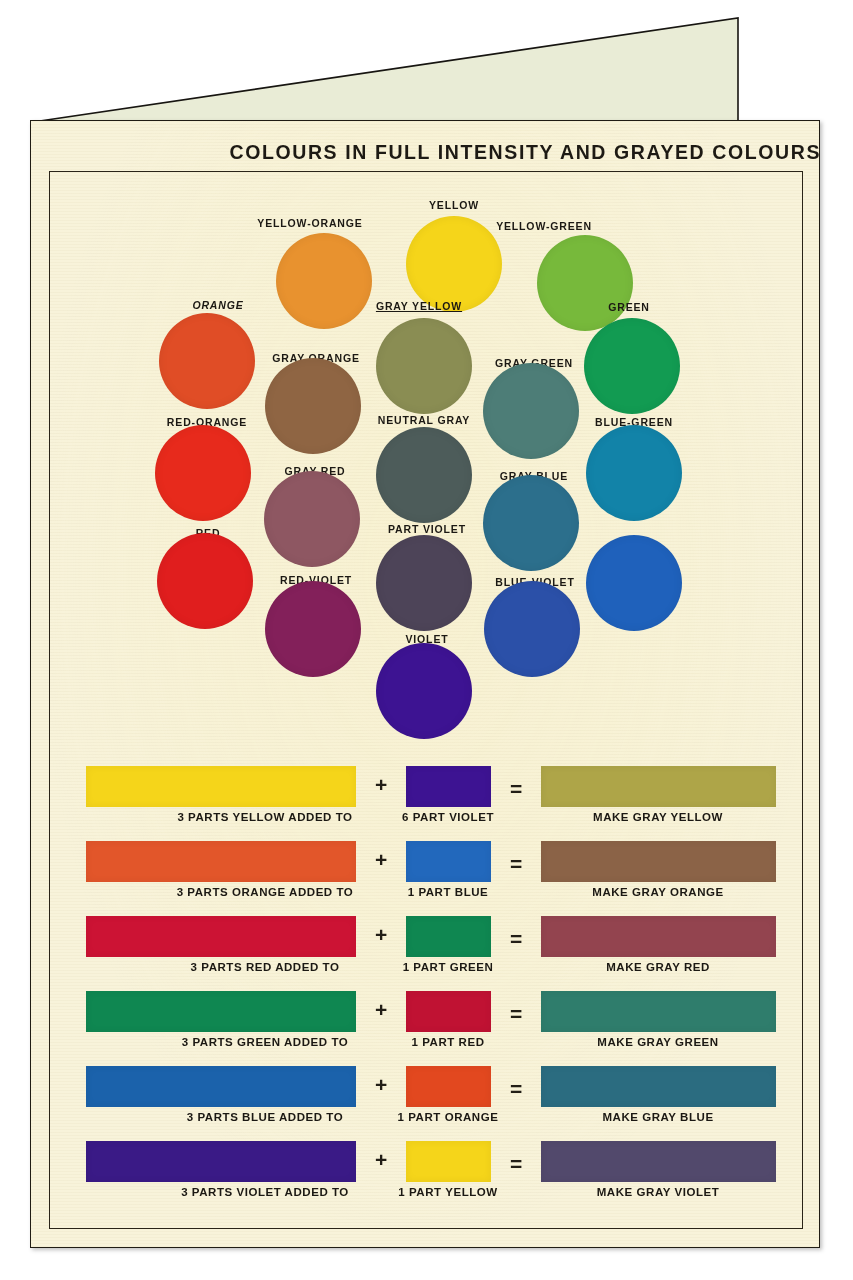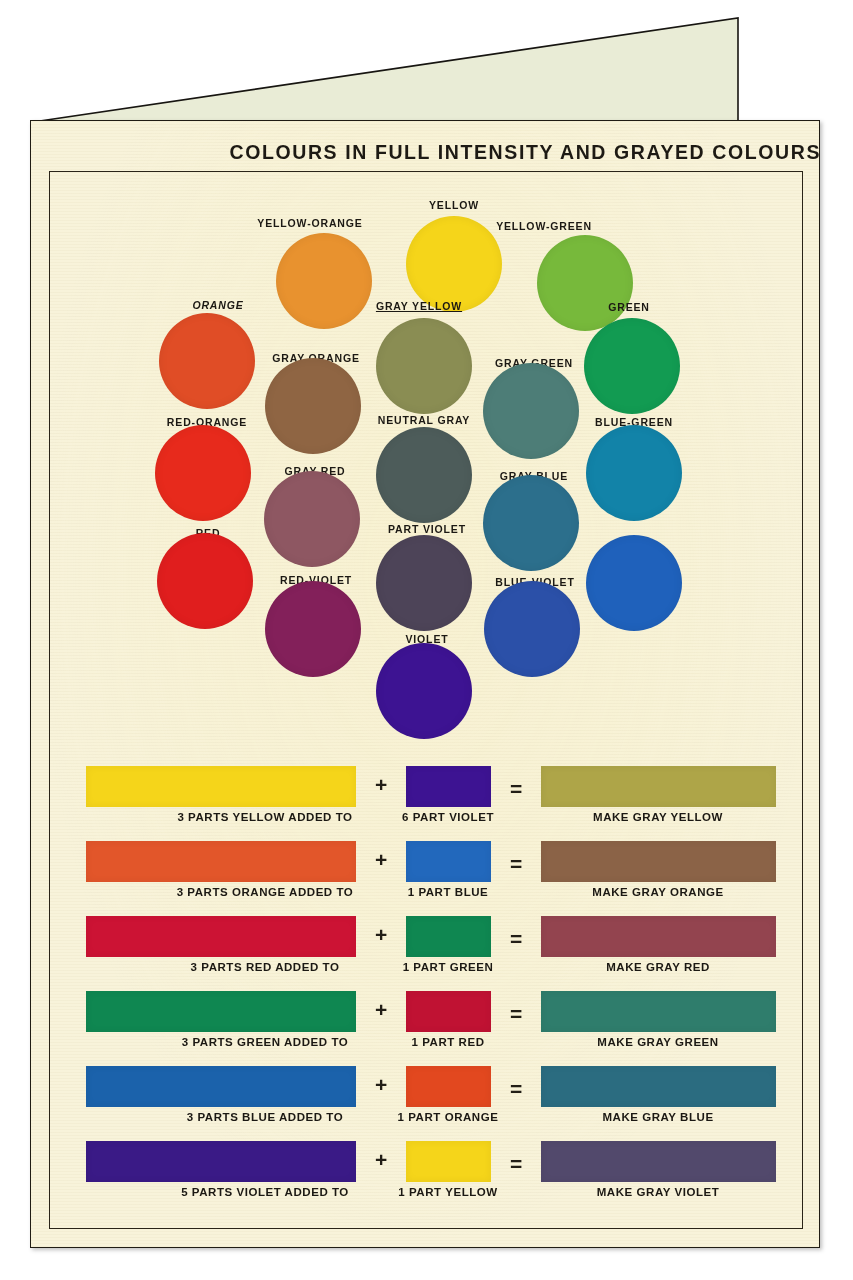--- a/index.html
+++ b/index.html
@@ -259,21 +259,21 @@
           <div class="mix-caption cap-a">3 PARTS BLUE ADDED TO</div>
           <div class="mix-bar bar-b" style="background: rgb(226, 72, 31);"></div>
           <div class="mix-caption cap-b">1 PART ORANGE</div>
           <div class="mix-bar bar-c" style="background: rgb(43, 108, 128);"></div>
           <div class="mix-caption cap-c">MAKE GRAY BLUE</div>
           <div class="mix-op op-plus">+</div>
           <div class="mix-op op-equal">=</div>
         </div>
         <div class="mix-row" style="top: 375px;">
           <div class="mix-bar bar-a" style="background: rgb(58, 26, 134);"></div>
-          <div class="mix-caption cap-a">5 PARTS VIOLET ADDED TO</div>
+          <div class="mix-caption cap-a">3 PARTS VIOLET ADDED TO</div>
           <div class="mix-bar bar-b" style="background: rgb(245, 213, 26);"></div>
           <div class="mix-caption cap-b">1 PART YELLOW</div>
           <div class="mix-bar bar-c" style="background: rgb(82, 73, 108);"></div>
           <div class="mix-caption cap-c">MAKE GRAY VIOLET</div>
           <div class="mix-op op-plus">+</div>
           <div class="mix-op op-equal">=</div>
         </div>
       </div>
   </div>
 </div>

